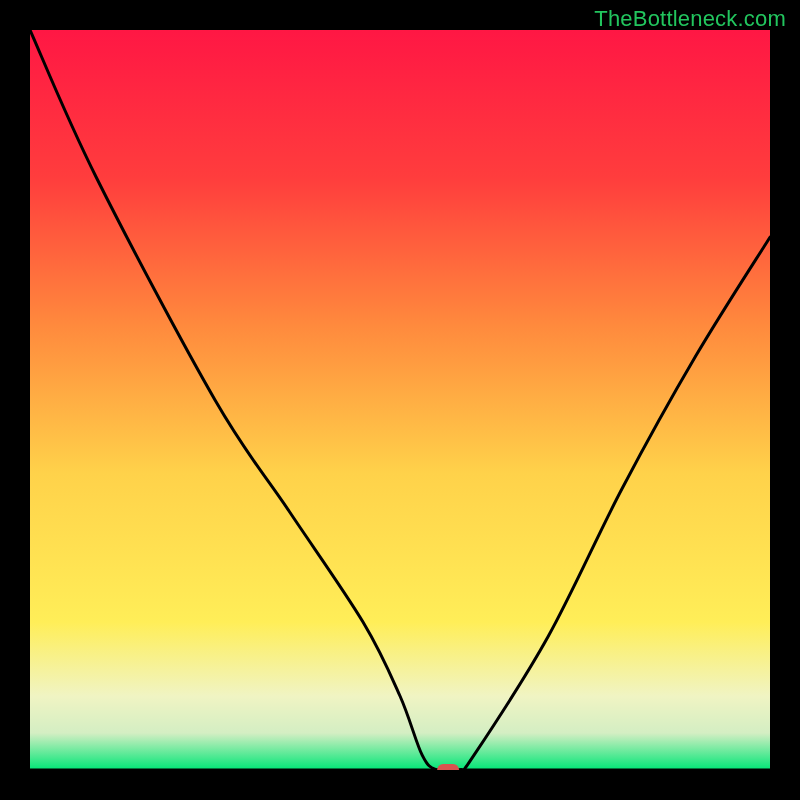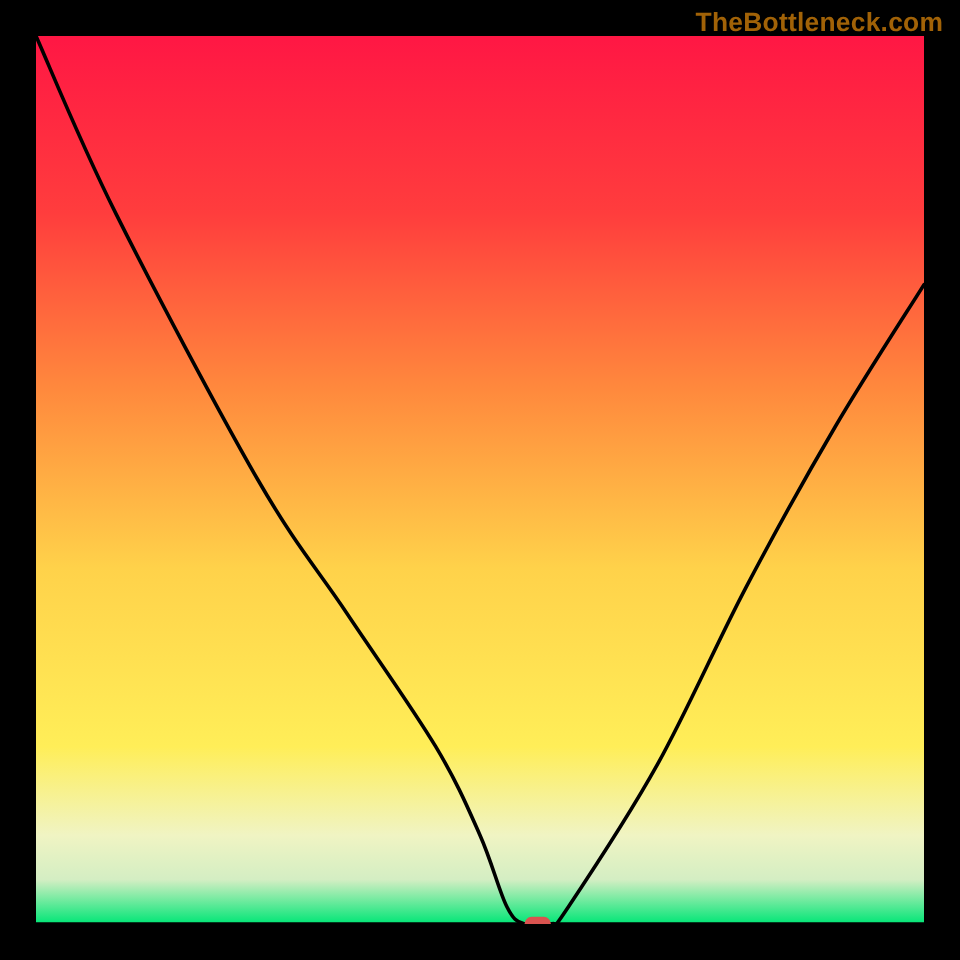--- a/index.html
+++ b/index.html
@@ -13,23 +13,23 @@
   .frame {
     position: relative;
     width: 800px;
     height: 800px;
     background: #000;
   }
   .watermark {
     position: absolute;
     top: 6px;
     right: 14px;
-    color: #a16207;
+    color: #22c55e;
     font-size: 22px;
-    font-weight: 700;
+    font-weight: 400;
     letter-spacing: 0.2px;
   }
   .plot {
     position: absolute;
     left: 30px;
     top: 30px;
     width: 740px;
     height: 740px;
   }
   .plot svg {

